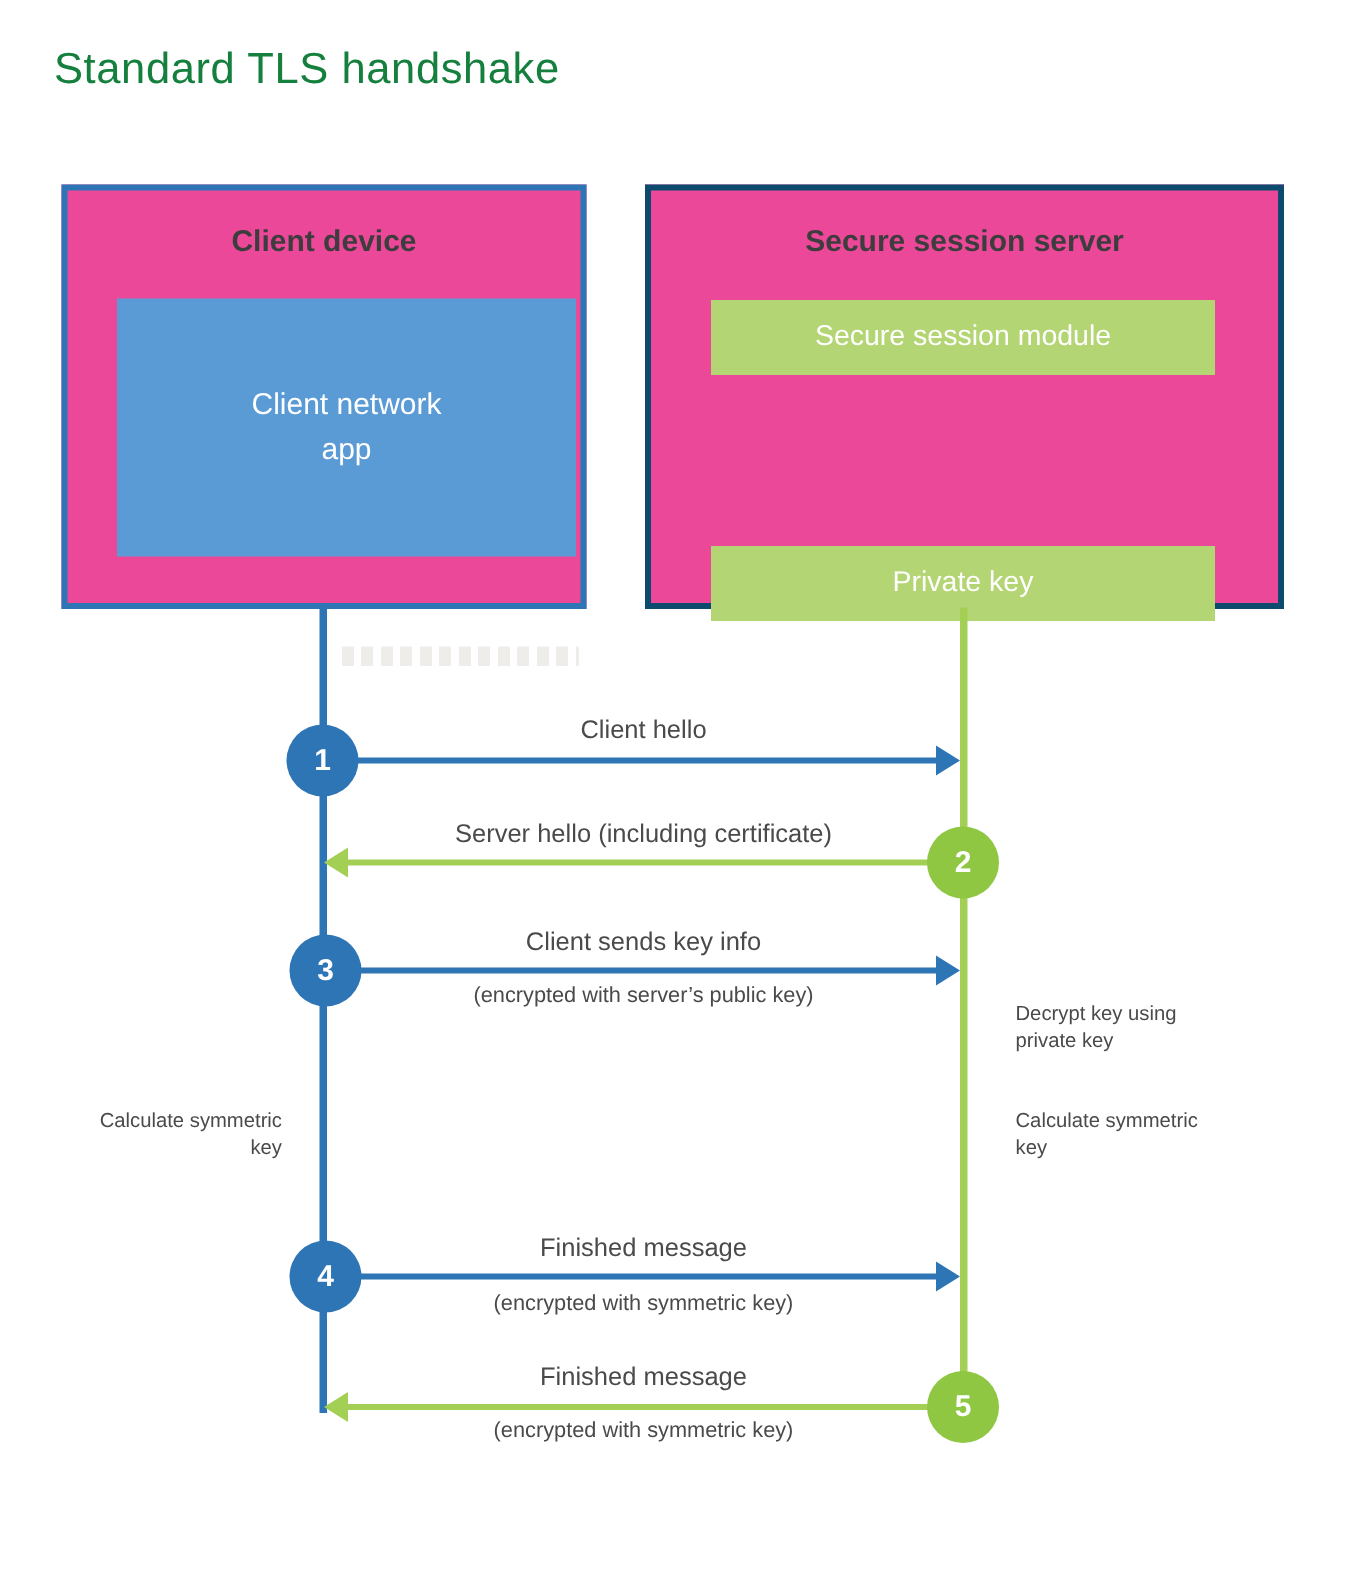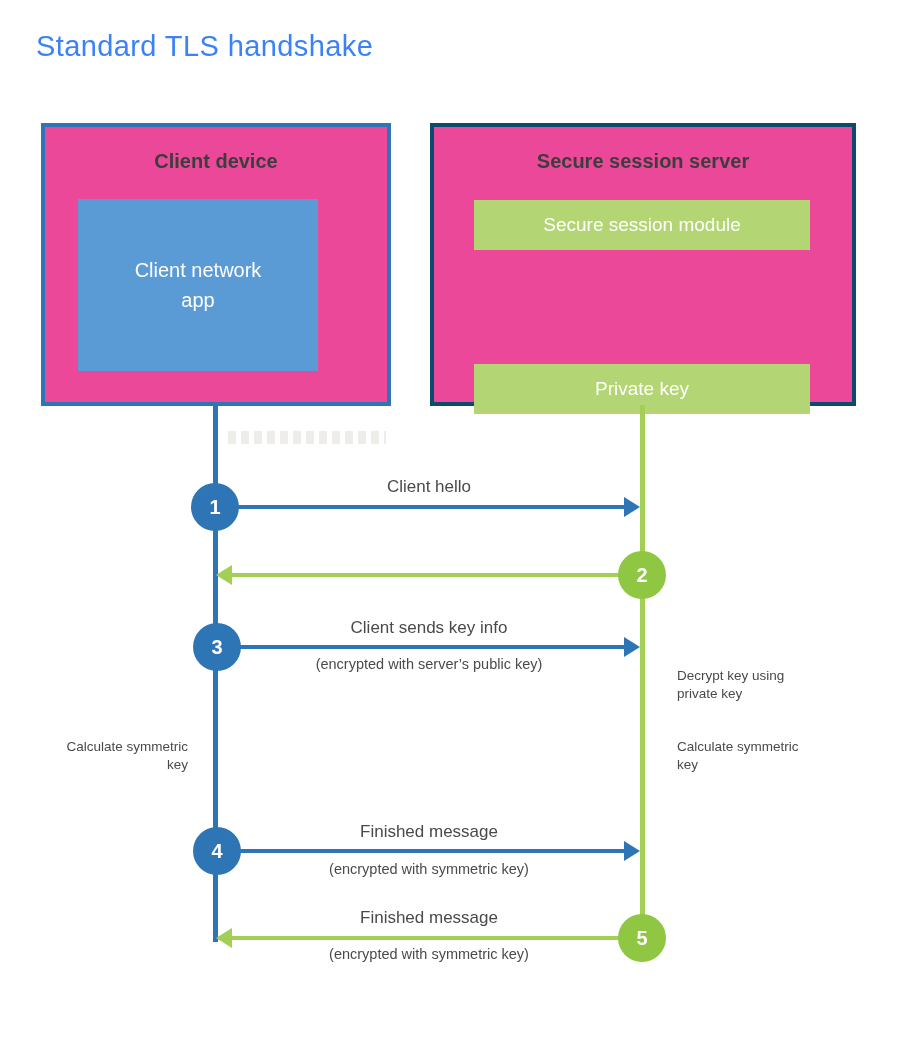--- a/index.html
+++ b/index.html
@@ -2,33 +2,33 @@
 <html><head>
 <meta charset="utf-8">
 <style>
   * { margin:0; padding:0; box-sizing:border-box; }
   html,body { background:#ffffff; }
   body { font-family:"Liberation Sans", sans-serif; }
   .canvas { position:relative; width:900px; height:1058px; background:#ffffff; overflow:hidden; }
 
   .page-title {
     position:absolute; left:36px; top:30px;
-    font-size:29px; font-weight:300; letter-spacing:0.4px; color:#3b82f6;
+    font-size:29px; font-weight:300; letter-spacing:0.4px; color:#15803d;
   }
 
   
   .actor-box { position:absolute; top:123px; height:283px; background:#ec4899; }
   .client-box { left:41px; width:350px; border:4px solid #2e75b6; }
   .server-box { left:430px; width:426px; border:4px solid #0c4a6e; }
   .actor-title {
     position:absolute; left:0; right:0; top:23px; text-align:center;
     font-size:20px; font-weight:bold; color:#3d3d3d;
   }
   .client-module {
-    position:absolute; left:33px; top:72px; width:240px; height:172px;
+    position:absolute; left:33px; top:72px; width:306px; height:172px;
     background:#5b9bd5; display:flex; align-items:center; justify-content:center;
   }
   .client-module span {
     max-width:165px; text-align:center; color:#ffffff; font-size:20px; line-height:1.5;
   }
   .server-bar {
     position:absolute; left:40px; width:336px; height:50px; background:#b4d573;
     display:flex; align-items:center; justify-content:center;
     color:#ffffff; font-size:19px;
   }
@@ -112,20 +112,21 @@
   <div class="ghost-dashes"></div>
 
   <div class="msg-line blue l1"></div>
   <div class="ah ah-right a1"></div>
   <div class="badge badge-blue b1">1</div>
   <div class="msg-label t1">Client hello</div>
 
   <div class="msg-line green l2"></div>
   <div class="ah ah-left a2"></div>
   <div class="badge badge-green b2">2</div>
+  <div class="msg-label t2">Server hello (including certificate)</div>
 
   <div class="msg-line blue l3"></div>
   <div class="ah ah-right a3"></div>
   <div class="badge badge-blue b3">3</div>
   <div class="msg-label t3">Client sends key info</div>
   <div class="msg-sub t3s">(encrypted with server’s public key)</div>
   <div class="side-note note-decrypt">Decrypt key using private key</div>
 
   <div class="side-note note-calc-left">Calculate symmetric key</div>
   <div class="side-note note-calc-right">Calculate symmetric key</div>

